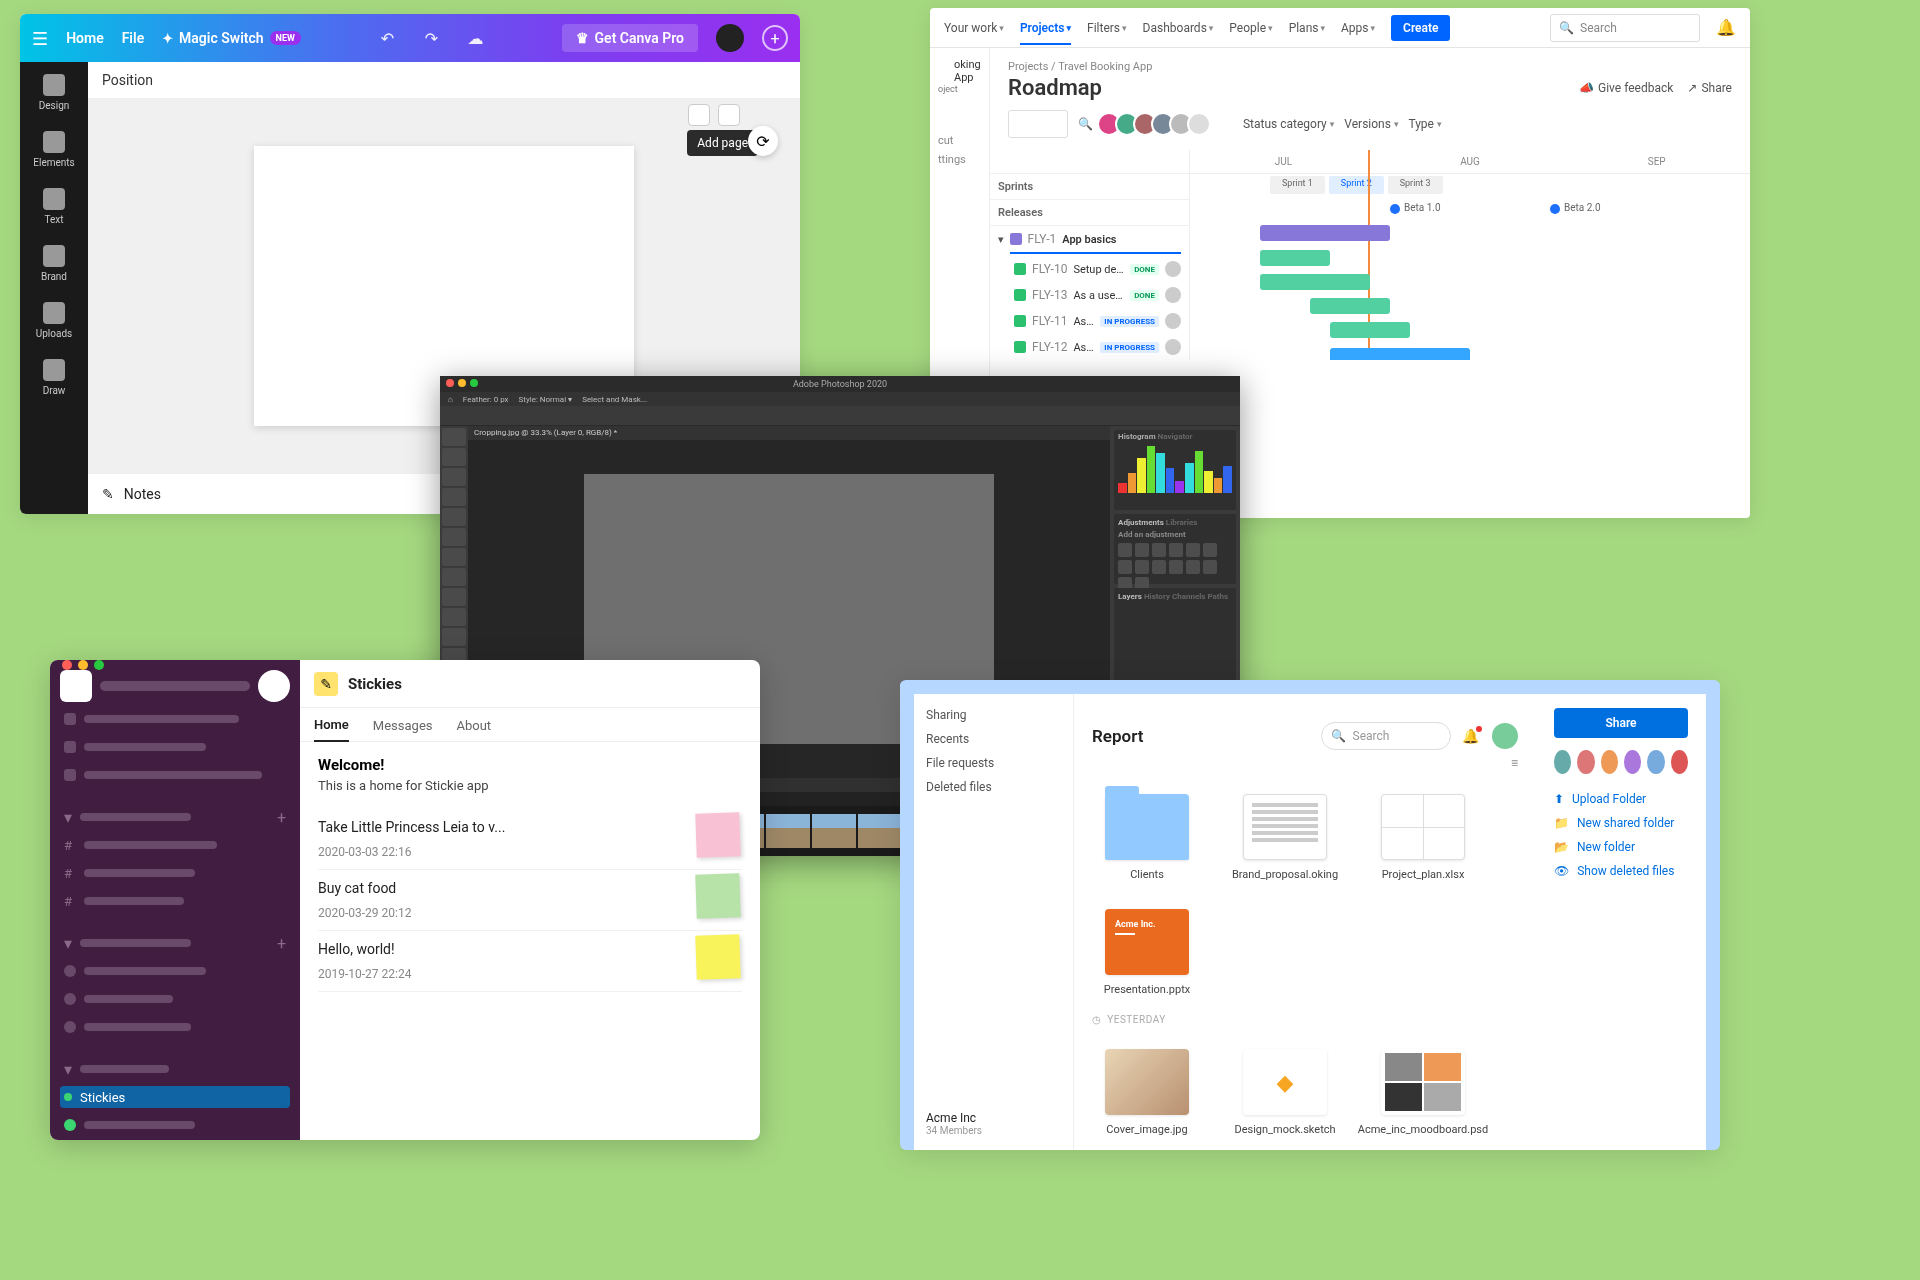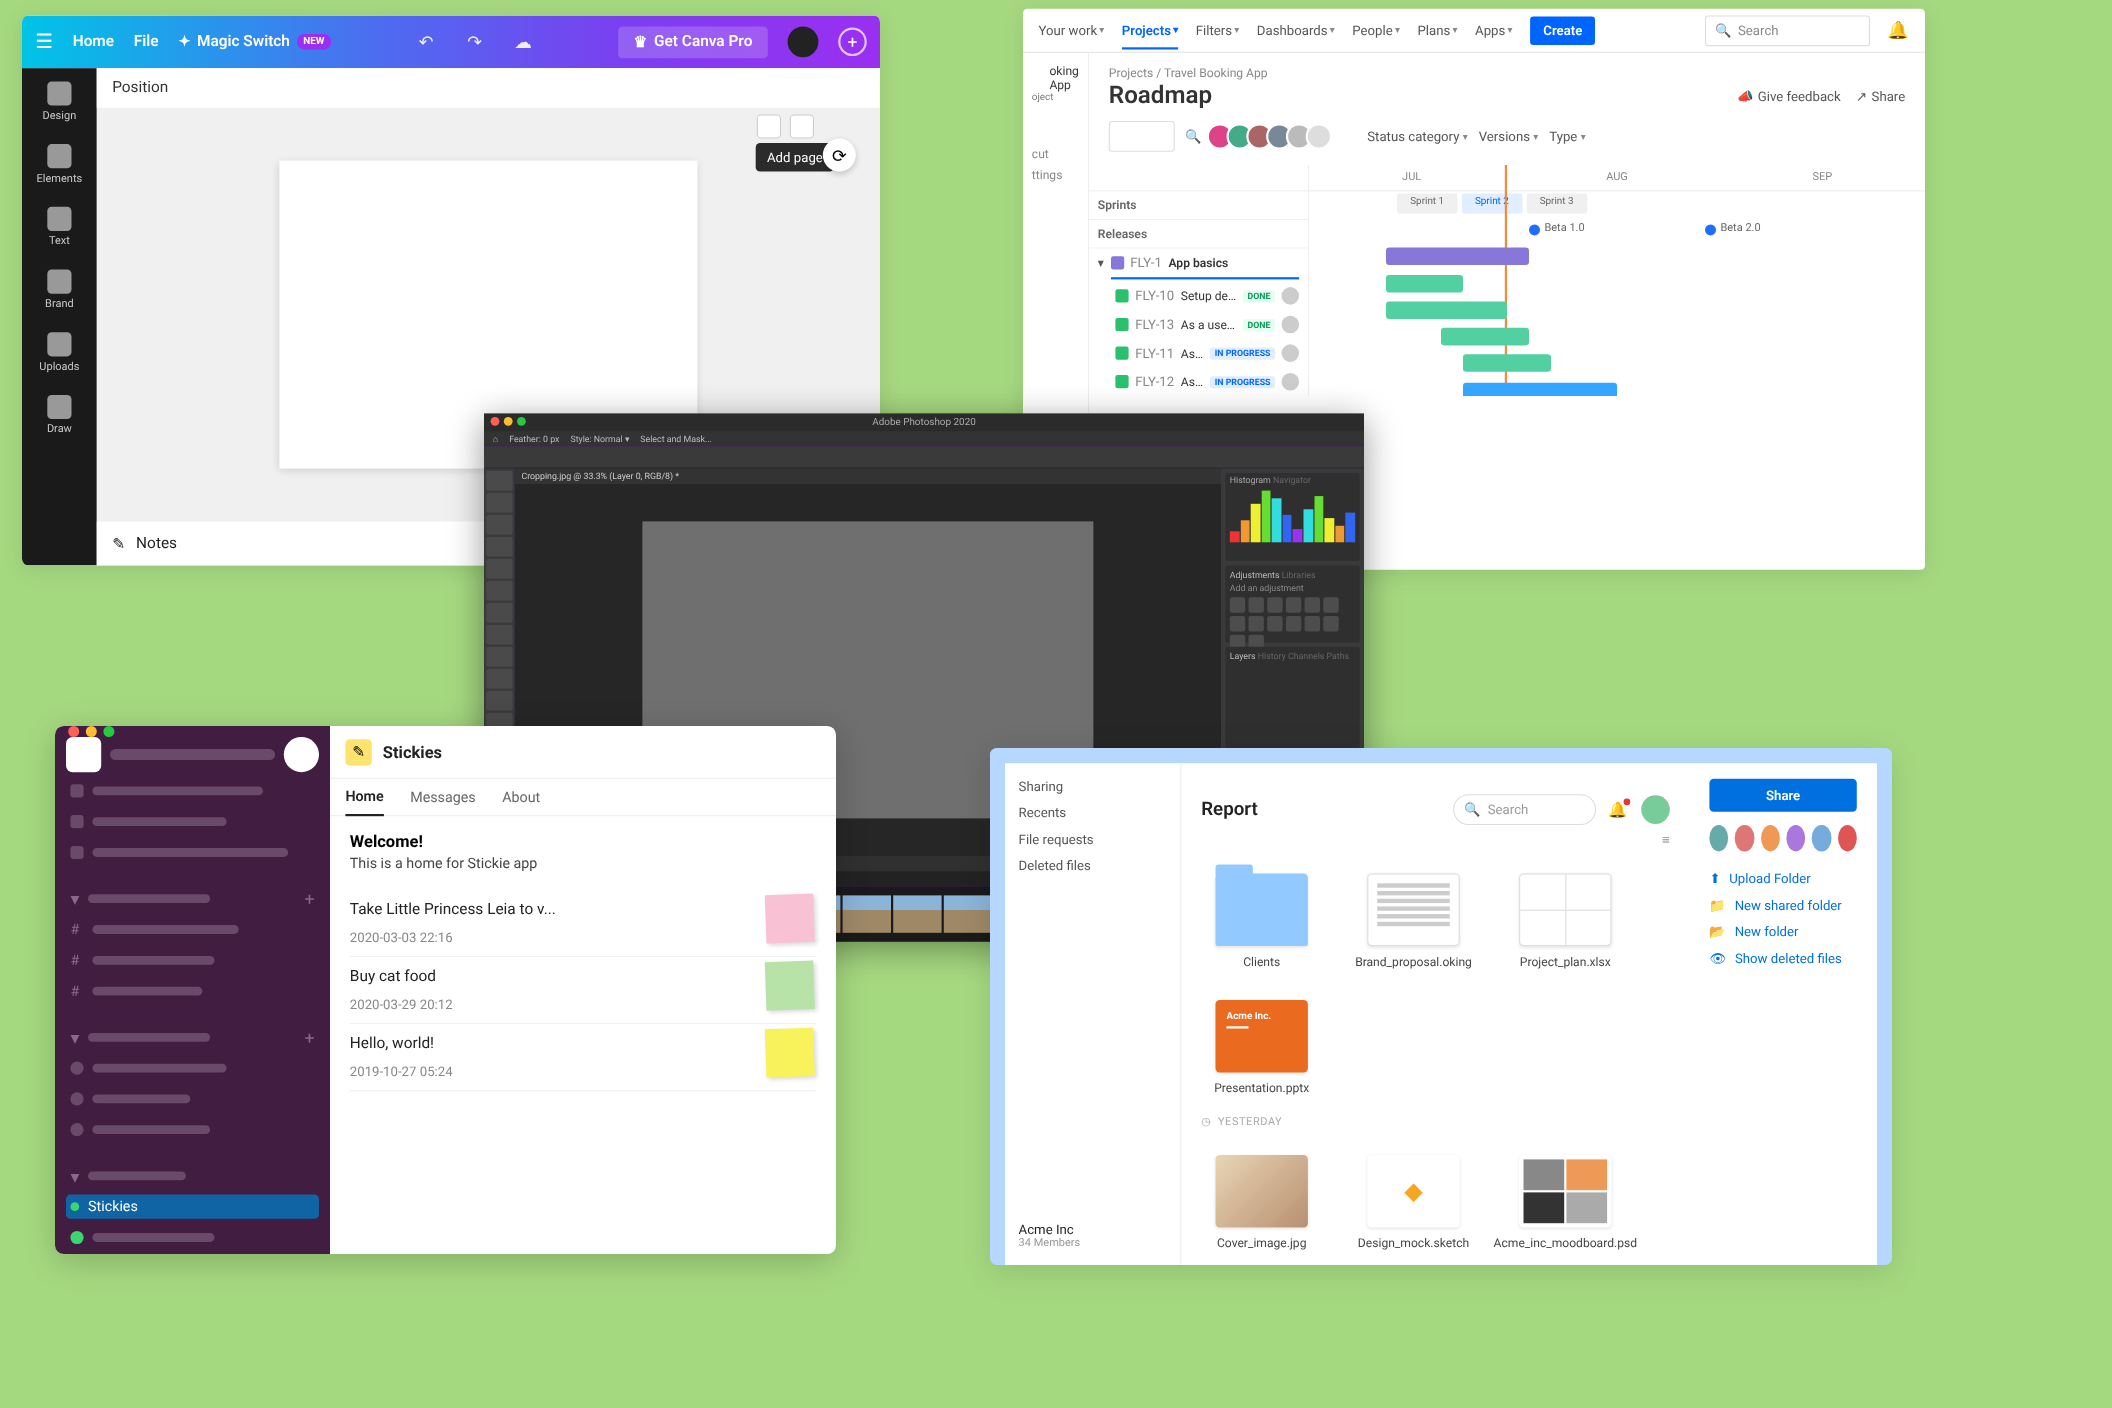--- a/index.html
+++ b/index.html
@@ -79,21 +79,21 @@
 .ps-menu { height:14px; background:#333; padding:0 8px; display:flex; gap:10px; font-size:8px; color:#bbb; align-items:center; }
 .ps-opts { height:20px; background:#3a3a3a; border-bottom:1px solid #2a2a2a; }
 .ps-body { flex:1; display:flex; }
 .ps-tools { width:28px; background:#3a3a3a; display:flex; flex-direction:column; gap:2px; padding:2px; }
 .ps-tools .t { width:24px; height:18px; background:#4a4a4a; border-radius:2px; cursor:pointer; }
 .ps-canvas-wrap { flex:1; background:#262626; display:flex; flex-direction:column; }
 .ps-tab { height:14px; font-size:8px; color:#ccc; padding:2px 6px; background:#333; }
 .ps-canvas { flex:1; display:flex; align-items:center; justify-content:center; }
 .ps-doc { width:410px; height:270px; background:#6f6f6f; }
 .ps-status { height:14px; font-size:8px; color:#aaa; padding:0 6px; display:flex; gap:14px; align-items:center; background:#303030; }
-.ps-panels { width:130px; background:#3a3a3a; display:flex; flex-direction:column; }
+.ps-panels { width:130px; background:#3a3a3a; display:flex; flex-direction:column;font-weight:bold; }
 .ps-hist { height:80px; background:#2f2f2f; margin:4px; border-radius:2px; position:relative; overflow:hidden; }
 .ps-hist-label { font-size:8px; color:#aaa; padding:2px 4px; }
 .ps-hist-bars { display:flex; align-items:flex-end; height:50px; padding:0 4px; gap:1px; }
 .ps-hist-bars span { flex:1; display:block; }
 .ps-adj { height:70px; background:#2f2f2f; margin:0 4px 4px; border-radius:2px; font-size:8px; padding:4px; }
 .ps-adj .icons { display:flex; flex-wrap:wrap; gap:3px; margin-top:4px; }
 .ps-adj .icons span { width:14px; height:14px; background:#4d4d4d; border-radius:2px; }
 .ps-layers { flex:1; background:#2f2f2f; margin:0 4px 4px; border-radius:2px; font-size:8px; padding:4px; }
 .ps-film { height:50px; background:#1a1a1a; display:flex; align-items:center; gap:2px; padding:0 4px; overflow:hidden; }
 .ps-film-label { height:14px; font-size:7px; color:#aaa; background:#222; padding:2px 6px; }
@@ -607,21 +607,21 @@
   <div class="ts">2020-03-03 22:16</div>
   <div class="sticky" style="background:#f9c2d4;"></div>
           </div>
           <div class="note">
             <div class="t">Buy cat food</div>
   <div class="ts">2020-03-29 20:12</div>
   <div class="sticky" style="background:#b7e2a8;"></div>
           </div>
           <div class="note">
             <div class="t">Hello, world!</div>
-  <div class="ts">2019-10-27 05:24</div>
+  <div class="ts">2019-10-27 22:24</div>
   <div class="sticky" style="background:#f8f35a;"></div>
           </div>
         </div>
     </div>
   </div>
 </div>
 
 <div class="dbx">
   <div class="dbx-side">
     <div class="it">Sharing</div>

